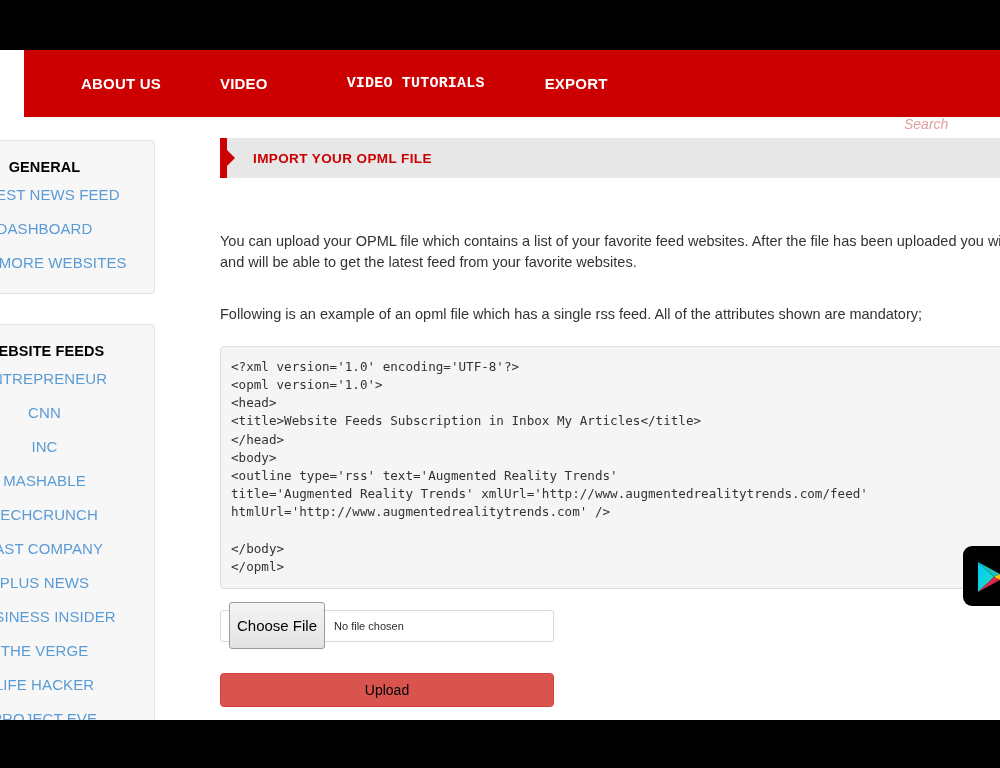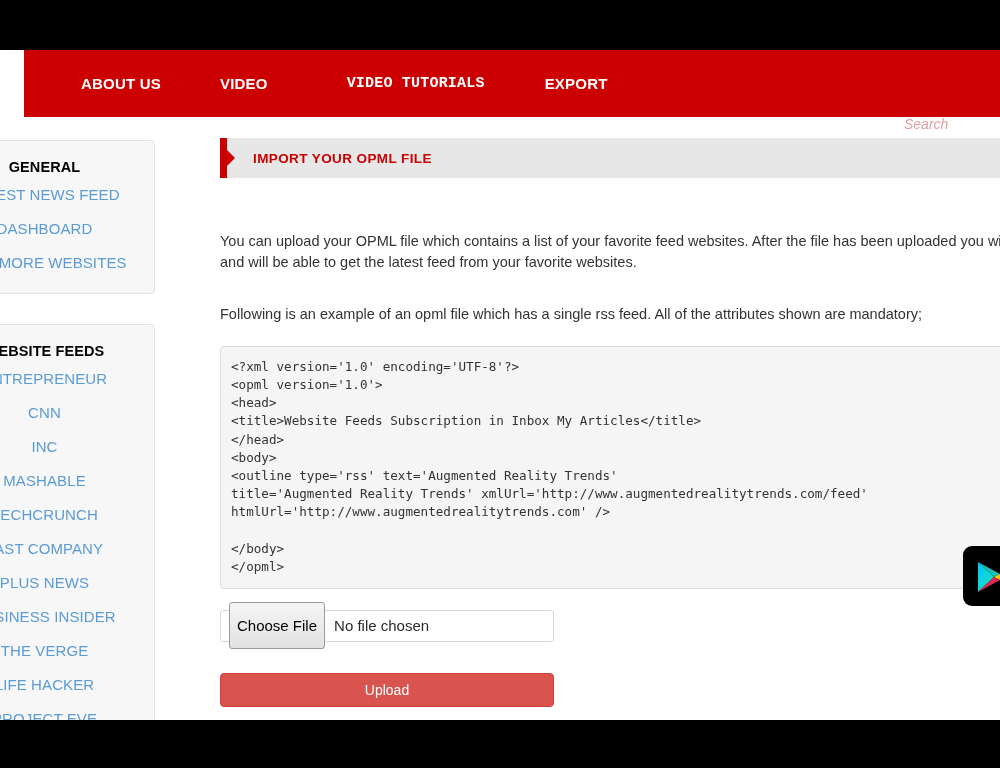--- a/index.html
+++ b/index.html
@@ -200,34 +200,34 @@
     border: 1px solid #9a9a9a;
     border-radius: 3px;
     font-size: 15px;
     color: #000000;
     font-family: "Liberation Sans", sans-serif;
     padding: 14px 7px;
     cursor: pointer;
     white-space: nowrap;
   }
   .file-name {
-    font-size: 15px;
+    font-size: 11px;
     color: #2b2b2b;
     margin-left: 9px;
     white-space: nowrap;
   }
 
   .upload-btn {
     margin-top: 31px;
     width: 334px;
     height: 34px;
     background: #d9534f;
     border: 1px solid #d43f3a;
     border-radius: 4px;
-    color: #ffffff;
+    color: #000000;
     font-size: 14px;
     font-family: "Liberation Sans", sans-serif;
     cursor: pointer;
   }
 
   .panel-header-2 { margin-top: 42px; }
 
   
   .bottom-strip {
     position: absolute;

